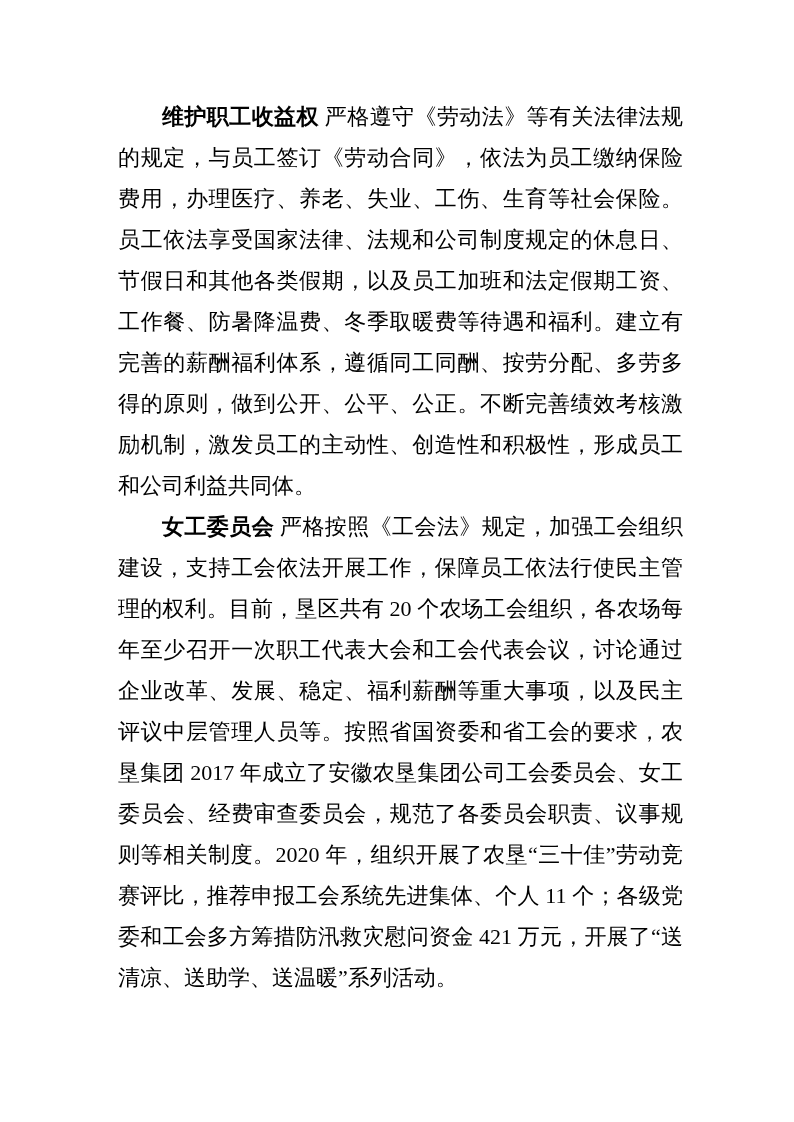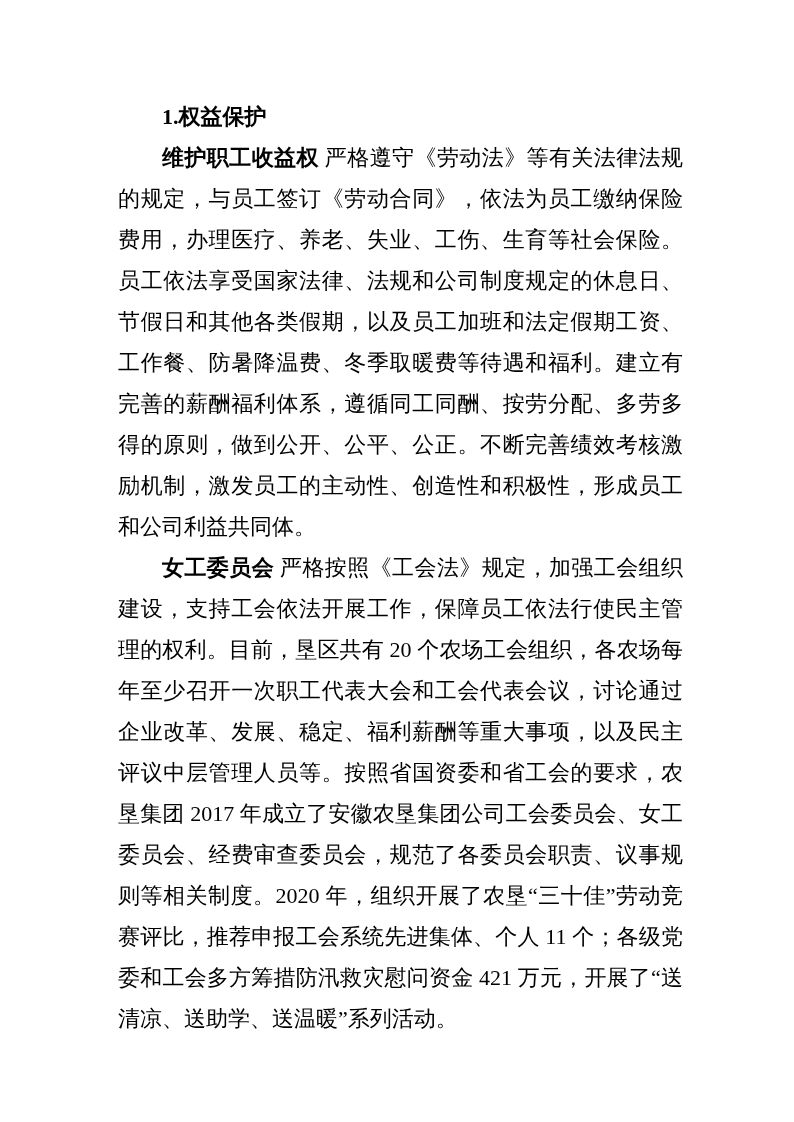--- a/index.html
+++ b/index.html
@@ -58,21 +58,20 @@
     color: #1c2430;
     font-family: "Liberation Serif", "DejaVu Serif", serif;
   }
 </style>
 </head>
 <body>
 
 <div class="page">
   <div class="content">
 
-    <h2 class="section-heading">1.权益保护</h2>
 
     <p class="para">
       <span class="lead">维护职工收益权</span><span>严格遵守《劳动法》等有关法律法规的规定，与员工签订《劳动合同》，依法为员工缴纳保险费用，办理医疗、养老、失业、工伤、生育等社会保险。员工依法享受国家法律、法规和公司制度规定的休息日、节假日和其他各类假期，以及员工加班和法定假期工资、工作餐、防暑降温费、冬季取暖费等待遇和福利。建立有完善的薪酬福利体系，遵循同工同酬、按劳分配、多劳多得的原则，做到公开、公平、公正。不断完善绩效考核激励机制，激发员工的主动性、创造性和积极性，形成员工和公司利益共同体。</span>
     </p>
 
     <p class="para">
       <span class="lead">女工委员会</span><span>严格按照《工会法》规定，加强工会组织建设，支持工会依法开展工作，保障员工依法行使民主管理的权利。目前，垦区共有 20 个农场工会组织，各农场每年至少召开一次职工代表大会和工会代表会议，讨论通过企业改革、发展、稳定、福利薪酬等重大事项，以及民主评议中层管理人员等。按照省国资委和省工会的要求，农垦集团 2017 年成立了安徽农垦集团公司工会委员会、女工委员会、经费审查委员会，规范了各委员会职责、议事规则等相关制度。2020 年，组织开展了农垦“三十佳”劳动竞赛评比，推荐申报工会系统先进集体、个人 11 个；各级党委和工会多方筹措防汛救灾慰问资金 421 万元，开展了“送清凉、送助学、送温暖”系列活动。</span>
     </p>
 
   </div>

